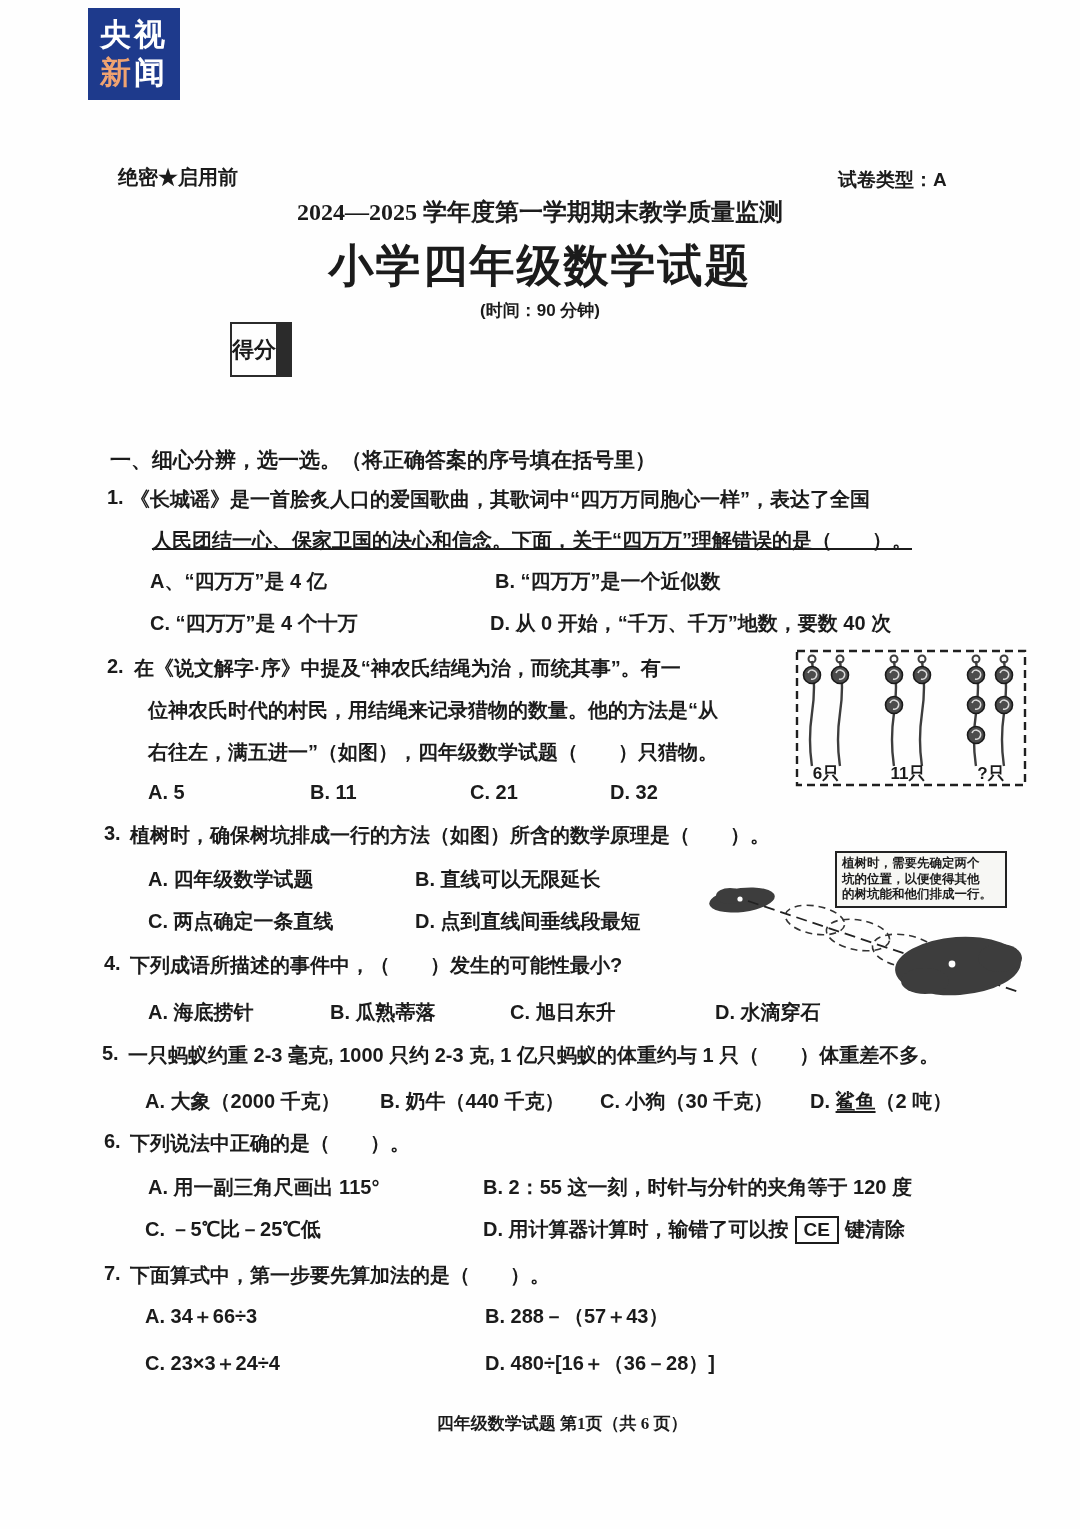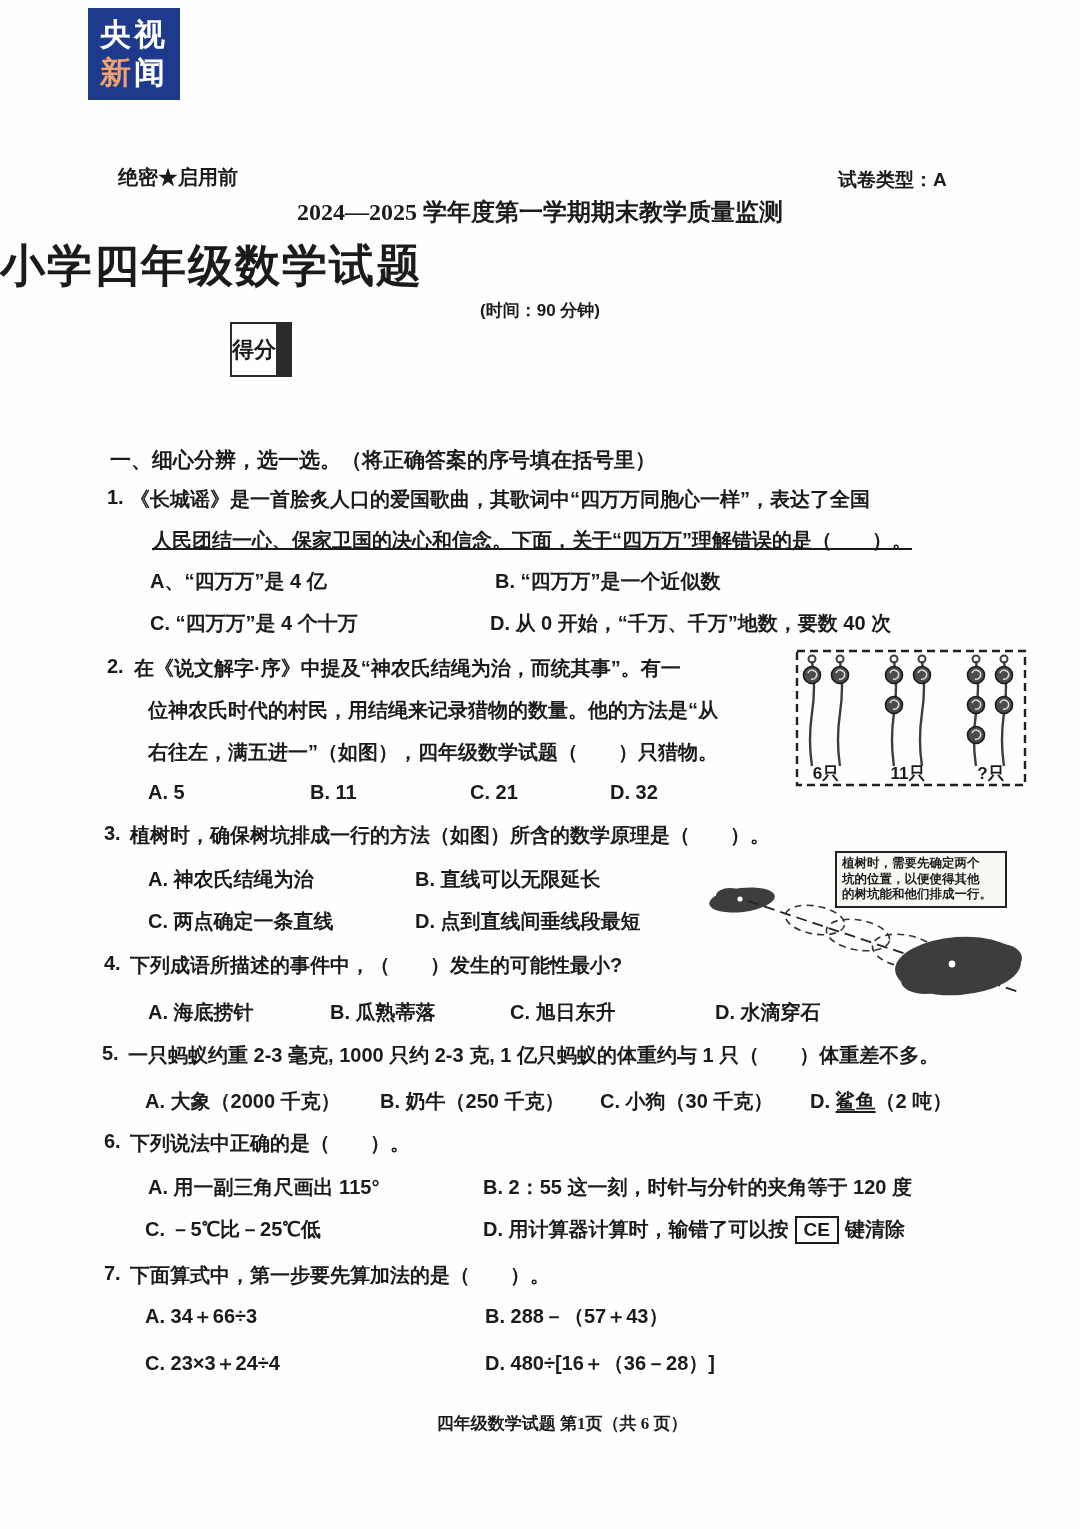--- a/index.html
+++ b/index.html
@@ -11,21 +11,21 @@
   .logo{position:absolute;left:88px;top:8px;width:92px;height:92px;background:#1e3a8c;
         display:flex;flex-direction:column;justify-content:center;align-items:center;}
   .logo-line{font-size:31px;font-weight:800;color:#ffffff;letter-spacing:3px;line-height:38px;}
   .logo-accent{color:#f0a371;}
 
   
   .secrecy{left:118px;top:164px;font-size:20px;font-weight:700;}
   .paper-type{left:838px;top:167px;font-size:19px;font-weight:600;}
   .term-title{left:0;right:0;top:196px;text-align:center;font-size:24px;font-weight:700;
               font-family:"Liberation Serif",serif;}
-  .main-title{left:0;right:0;top:236px;text-align:left;font-size:45px;font-weight:900;letter-spacing:2px;}
+  .main-title{left:0;right:0;top:236px;text-align:center;font-size:45px;font-weight:900;letter-spacing:2px;}
   .time-note{left:0;right:0;top:299px;text-align:center;font-size:17px;font-weight:700;}
 
   
   .score-table{position:absolute;left:230px;top:322px;border-collapse:collapse;table-layout:fixed;}
   .score-table td{border:2.5px solid #2b2b2b;height:51px;text-align:center;
                   font-size:22px;font-weight:600;padding:0;}
   .c0{width:78px;} .c1{width:77px;} .c2{width:77px;} .c3{width:77px;} .c4{width:77px;}
   .c5{width:77px;} .c6{width:85px;} .c7{width:100px;}
 
   
@@ -135,21 +135,21 @@
         <path d="M205 55 a4.5 4.5 0 1 1 3 6" stroke="#dcdcdc" stroke-width="1.6" fill="none"></path>
         <text x="31" y="131" font-size="17" font-weight="700" fill="#1a1a1a" text-anchor="middle" font-family="&quot;Liberation Sans&quot;,sans-serif">6只</text>
         <text x="113" y="131" font-size="17" font-weight="700" fill="#1a1a1a" text-anchor="middle" font-family="&quot;Liberation Sans&quot;,sans-serif">11只</text>
         <text x="196" y="131" font-size="17" font-weight="700" fill="#1a1a1a" text-anchor="middle" font-family="&quot;Liberation Sans&quot;,sans-serif">?只</text>
       </svg>
   </div>
 
   <div class="abs qnum" style="left:104px;top:822px;">3.</div>
   <div class="abs qtext" style="left:130px;top:822px;">植树时，确保树坑排成一行的方法（如图）所含的数学原理是（　　）。</div>
   <div class="abs" style="left:148px;top:866px;">
-    <span class="opt" style="width:267px;">A. 神农氏结绳为治</span><span class="opt">B. 直线可以无限延长</span>
+    <span class="opt" style="width:267px;">A. 四年级数学试题</span><span class="opt">B. 直线可以无限延长</span>
   </div>
   <div class="abs" style="left:148px;top:908px;">
     <span class="opt" style="width:267px;">C. 两点确定一条直线</span><span class="opt">D. 点到直线间垂线段最短</span>
   </div>
 
   <div class="tree-fig">
     <svg width="335" height="162" viewBox="0 0 335 162">
 
       <g>
         <ellipse cx="42" cy="57" rx="33" ry="12" fill="#3d3d3d" transform="rotate(-7 42 57)"></ellipse>
@@ -179,21 +179,21 @@
 
   <div class="abs qnum" style="left:104px;top:952px;">4.</div>
   <div class="abs qtext" style="left:130px;top:952px;">下列成语所描述的事件中，（　　）发生的可能性最小?</div>
   <div class="abs" style="left:148px;top:999px;">
     <span class="opt" style="width:182px;">A. 海底捞针</span><span class="opt" style="width:180px;">B. 瓜熟蒂落</span><span class="opt" style="width:205px;">C. 旭日东升</span><span class="opt">D. 水滴穿石</span>
   </div>
 
   <div class="abs qnum" style="left:102px;top:1042px;">5.</div>
   <div class="abs qtext" style="left:128px;top:1042px;">一只蚂蚁约重 2-3 毫克, 1000 只约 2-3 克, 1 亿只蚂蚁的体重约与 1 只（　　）体重差不多。</div>
   <div class="abs" style="left:145px;top:1088px;">
-    <span class="opt" style="width:235px;">A. 大象（2000 千克）</span><span class="opt" style="width:220px;">B. 奶牛（250 千克）</span><span class="opt" style="width:210px;">C. 小狗（30 千克）</span><span class="opt"><span>D. </span><span class="uline">鲨鱼</span><span>（2 吨）</span></span>
+    <span class="opt" style="width:235px;">A. 大象（2000 千克）</span><span class="opt" style="width:220px;">B. 奶牛（440 千克）</span><span class="opt" style="width:210px;">C. 小狗（30 千克）</span><span class="opt"><span>D. </span><span class="uline">鲨鱼</span><span>（2 吨）</span></span>
   </div>
 
   <div class="abs qnum" style="left:104px;top:1130px;">6.</div>
   <div class="abs qtext" style="left:130px;top:1130px;">下列说法中正确的是（　　）。</div>
   <div class="abs" style="left:148px;top:1174px;">
     <span class="opt" style="width:335px;">A. 用一副三角尺画出 115°</span><span class="opt">B. 2：55 这一刻，时针与分针的夹角等于 120 度</span>
   </div>
   <div class="abs" style="left:145px;top:1216px;">
     <span class="opt" style="width:338px;">C. －5℃比－25℃低</span><span class="opt"><span>D. 用计算器计算时，输错了可以按</span><span class="key-box">CE</span><span>键清除</span></span>
   </div>

